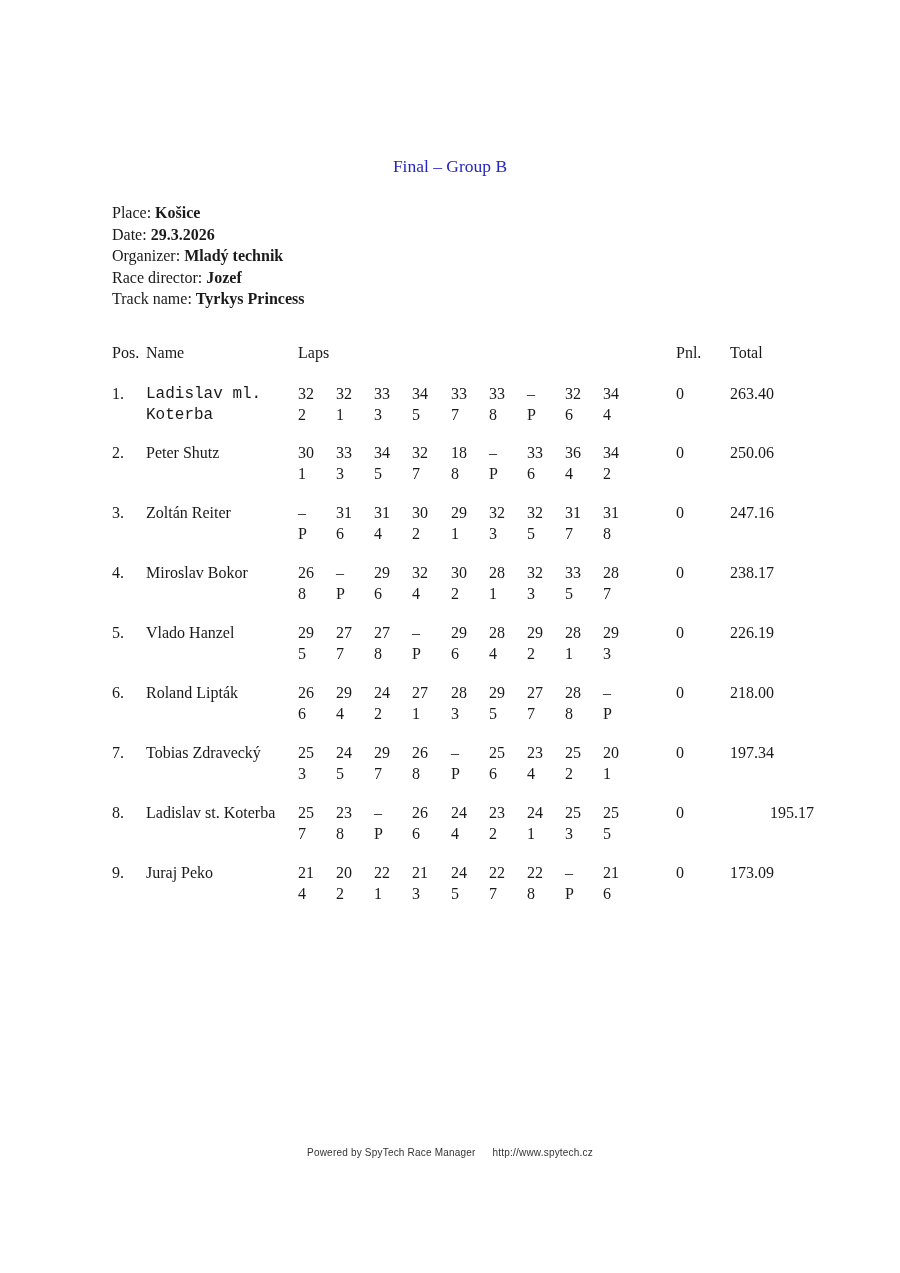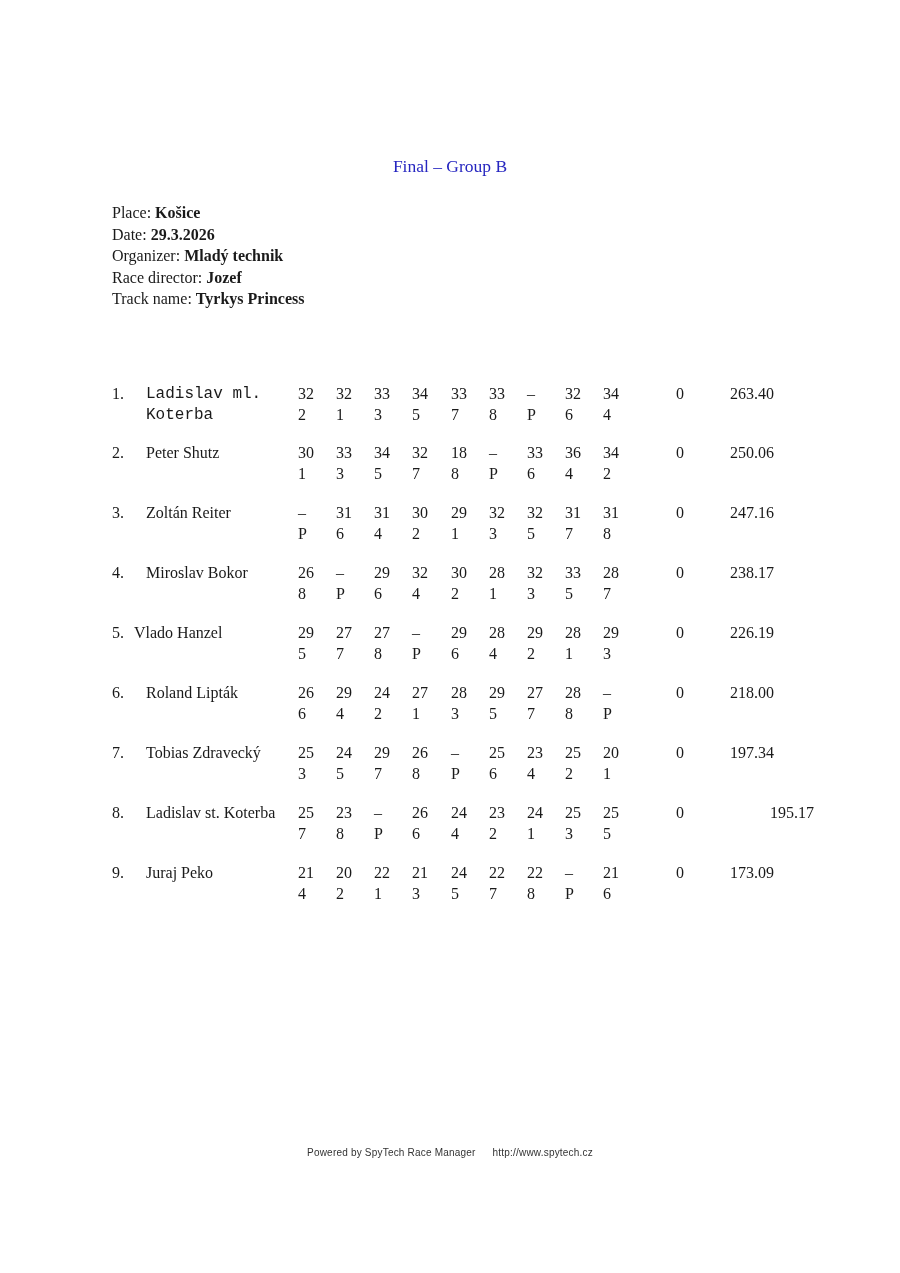--- a/index.html
+++ b/index.html
@@ -38,20 +38,27 @@
   <div class="subtitle" style="color: rgb(38, 38, 192);">Final – Group B</div>
 
   <div class="info" id="info">
       <div class="iline"><span class="ilabel">Place:</span> <b class="ivalue">Košice</b></div>
       <div class="iline"><span class="ilabel">Date:</span> <b class="ivalue">29.3.2026</b></div>
       <div class="iline"><span class="ilabel">Organizer:</span> <b class="ivalue">Mladý technik</b></div>
       <div class="iline"><span class="ilabel">Race director:</span> <b class="ivalue">Jozef</b></div>
       <div class="iline"><span class="ilabel">Track name:</span> <b class="ivalue">Tyrkys Princess</b></div>
     </div>
 
+  <div class="thead">
+    <span class="c" style="left:112px">Pos.</span>
+    <span class="c" style="left:146px">Name</span>
+    <span class="c" style="left:298px">Laps</span>
+    <span class="c" style="left:676px">Pnl.</span>
+    <span class="c" style="left:730px">Total</span>
+  </div>
 
   <div id="rows">
       <div class="trow" style="top: 384px;">
         <span class="cell pos" style="left: 112px;">
           <span class="cline">1.</span>
         </span>
         <span class="cell name" style="left: 146px; font-family: Liberation Mono, monospace;">
           <span class="cline">Ladislav ml.</span>
           <span class="cline">Koterba</span>
         </span>
@@ -245,21 +252,21 @@
           <span class="cline">0</span>
         </span>
         <span class="cell total" style="left: 730px;">
           <span class="cline">238.17</span>
         </span>
       </div>
       <div class="trow" style="top: 623px;">
         <span class="cell pos" style="left: 112px;">
           <span class="cline">5.</span>
         </span>
-        <span class="cell name" style="left: 134px; text-align: right;">
+        <span class="cell name" style="left: 146px; text-align: right;">
           <span class="cline">Vlado Hanzel</span>
         </span>
         <span class="cell lap" style="left: 298px;">
           <span class="cline">29</span>
           <span class="cline">5</span>
         </span>
         <span class="cell lap" style="left: 336px;">
           <span class="cline">27</span>
           <span class="cline">7</span>
         </span>

